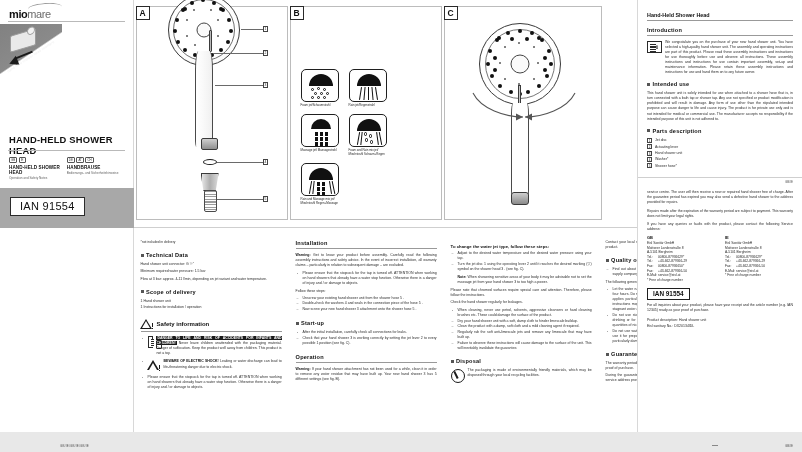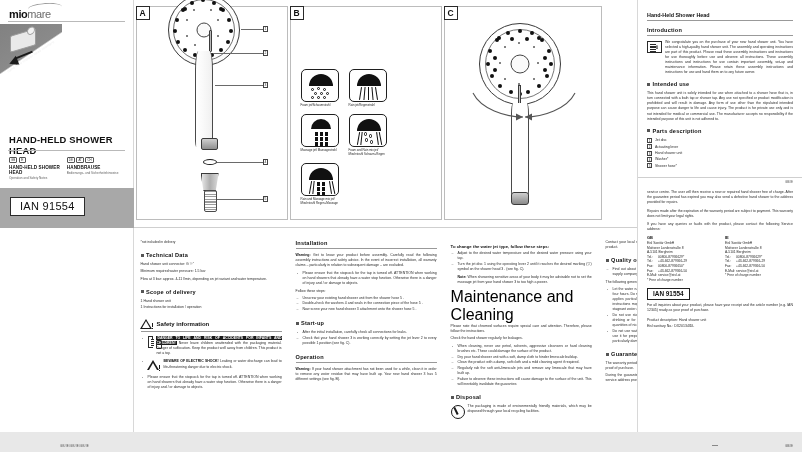--- a/index.html
+++ b/index.html
@@ -776,21 +776,21 @@
         <h2 class="u" style="margin-top:8px">Operation</h2>
         <p><b>Warning:</b> <span>If your hand shower attachment has not been used for a while, clean it in order to remove any water residue that may have built up. Your new hand shower 3 has 5 different settings (see fig. B).</span></p>
       </div>
 
       <div class="col">
         <h3>To change the water jet type, follow these steps:</h3>
         <ul>
           <li>Adjust to the desired water temperature and the desired water pressure using your tap.</li>
           <li>Turn the jet disc 1 using the operating lever 2 until it reaches the desired marking (▽) symbol on the shower head 3 . (see fig. C).</li>
         </ul>
-        <p style="padding-left:7px"><b>Note:</b> <span>When showering sensitive areas of your body it may be advisable not to set the massage jet from your hand shower 3 to too high a power.</span></p><span class="sqb"></span><span>Maintenance and Cleaning</span>
+        <p style="padding-left:7px"><b>Note:</b> <span>When showering sensitive areas of your body it may be advisable not to set the massage jet from your hand shower 3 to too high a power.</span></p><span class="sqb"></span>
         <p class="tight">Please note that chromed surfaces require special care and attention. Therefore, please follow the instructions.</p>
         <p>Check the hand shower regularly for leakages.</p>
         <ul>
           <li class="sqbull">When cleaning, never use petrol, solvents, aggressive cleansers or hard cleaning brushes etc. These could damage the surface of the product.</li>
           <li>Dry your hand shower unit with a soft, damp cloth to hinder limescale buildup.</li>
           <li>Clean the product with a damp, soft cloth and a mild cleaning agent if required.</li>
           <li>Regularly rub the soft anti-limescale jets and remove any limescale that may have built up.</li>
           <li>Failure to observe these instructions will cause damage to the surface of the unit. This will inevitably invalidate the guarantee.</li>
         </ul>
 

